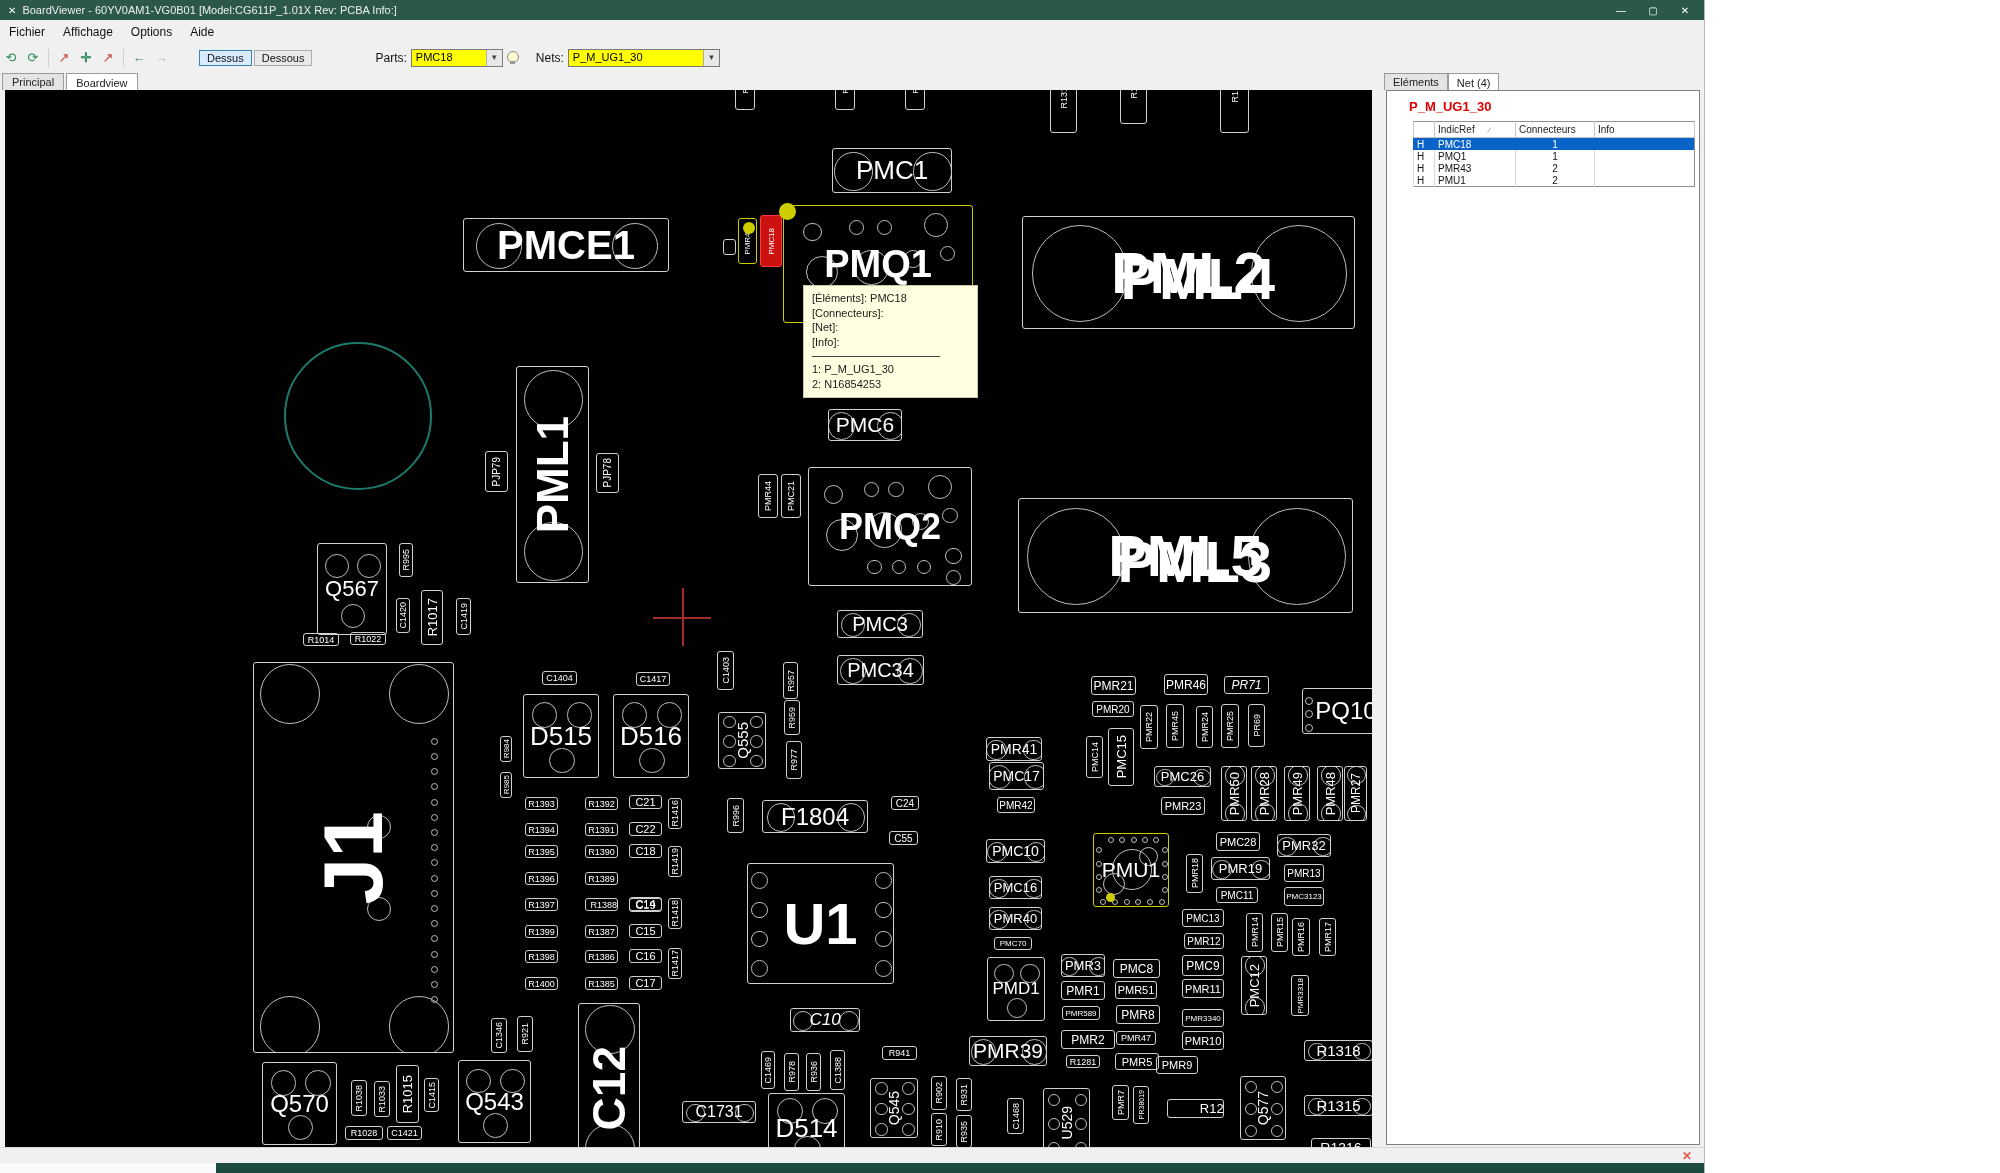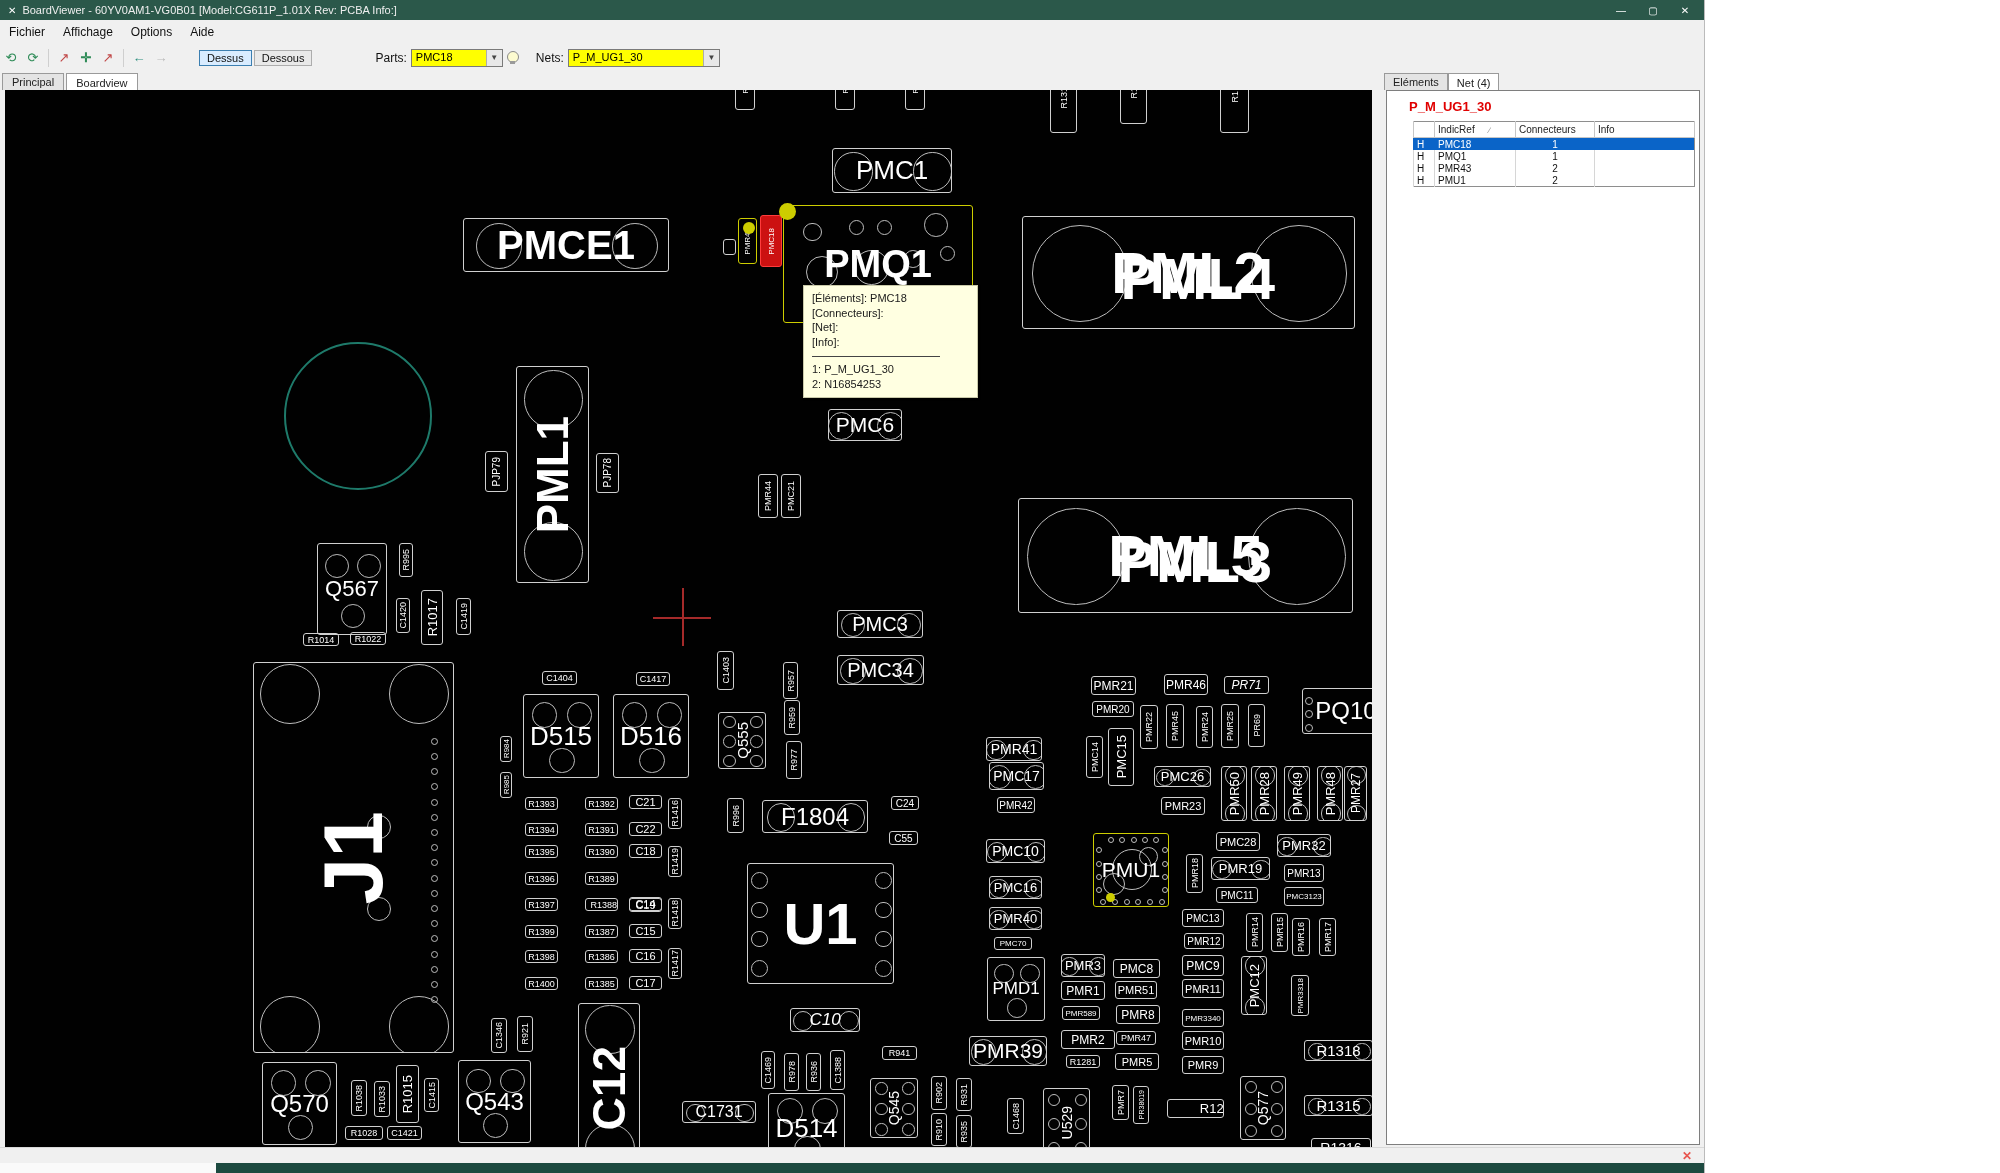--- a/index.html
+++ b/index.html
@@ -162,20 +162,36 @@
         <div class="part v" style="left: 511px; top: 276px; width: 73px; height: 217px; border-color: rgb(208, 208, 208);">
           <div class="pad" style="left: 7.3px; top: 3.35px; width: 58.4px; height: 58.4px;"></div>
           <div class="pad" style="left: 7.3px; top: 155.25px; width: 58.4px; height: 58.4px;"></div>
           <span style="font-size: 44px; font-weight: bold;">PML1</span>
         </div>
         <div class="part" style="left: 823px; top: 319px; width: 74px; height: 32px; border-color: rgb(208, 208, 208);">
           <div class="pad" style="left: -1.02px; top: 2.4px; width: 27.2px; height: 27.2px;"></div>
           <div class="pad" style="left: 47.82px; top: 2.4px; width: 27.2px; height: 27.2px;"></div>
           <span style="font-size: 21px;">PMC6</span>
         </div>
+        <div class="part" style="left: 803px; top: 377px; width: 164px; height: 119px; border-color: rgb(208, 208, 208);">
+          <div class="pad" style="left: 15.08px; top: 16.66px; width: 19.04px; height: 19.04px;"></div>
+          <div class="pad" style="left: 54.585px; top: 13.685px; width: 15.47px; height: 15.47px;"></div>
+          <div class="pad" style="left: 79.185px; top: 13.685px; width: 15.47px; height: 15.47px;"></div>
+          <div class="pad" style="left: 119.3px; top: 7.14px; width: 23.8px; height: 23.8px;"></div>
+          <div class="pad" style="left: 16.735px; top: 50.575px; width: 32.13px; height: 32.13px;"></div>
+          <div class="pad" style="left: 57.59px; top: 44.03px; width: 35.7px; height: 35.7px;"></div>
+          <div class="pad" style="left: 102.595px; top: 44.625px; width: 17.85px; height: 17.85px;"></div>
+          <div class="pad" style="left: 133.305px; top: 39.865px; width: 15.47px; height: 15.47px;"></div>
+          <div class="pad" style="left: 58.46px; top: 91.63px; width: 14.28px; height: 14.28px;"></div>
+          <div class="pad" style="left: 83.06px; top: 91.63px; width: 14.28px; height: 14.28px;"></div>
+          <div class="pad" style="left: 107.66px; top: 91.63px; width: 14.28px; height: 14.28px;"></div>
+          <div class="pad" style="left: 135.99px; top: 79.73px; width: 16.66px; height: 16.66px;"></div>
+          <div class="pad" style="left: 136.585px; top: 101.745px; width: 15.47px; height: 15.47px;"></div>
+          <span style="font-size: 36px; font-weight: bold;">PMQ2</span>
+        </div>
         <div class="part" style="left: 832px; top: 520px; width: 86px; height: 28px; border-color: rgb(208, 208, 208);">
           <div class="pad" style="left: 2.72px; top: 2.1px; width: 23.8px; height: 23.8px;"></div>
           <div class="pad" style="left: 59.48px; top: 2.1px; width: 23.8px; height: 23.8px;"></div>
           <span style="font-size: 20px;">PMC3</span>
         </div>
         <div class="part" style="left: 832px; top: 565px; width: 87px; height: 30px; border-color: rgb(208, 208, 208);">
           <div class="pad" style="left: 2.04px; top: 2.25px; width: 25.5px; height: 25.5px;"></div>
           <div class="pad" style="left: 59.46px; top: 2.25px; width: 25.5px; height: 25.5px;"></div>
           <span style="font-size: 20px;">PMC34</span>
         </div>
@@ -707,21 +723,21 @@
         </div>
         <div class="part" style="left: 1177px; top: 889px; width: 42px; height: 19px; border-color: rgb(208, 208, 208);">
           <span style="font-size: 11px;">PMR11</span>
         </div>
         <div class="part" style="left: 1177px; top: 919px; width: 42px; height: 18px; border-color: rgb(208, 208, 208);">
           <span style="font-size: 8px;">PMR3340</span>
         </div>
         <div class="part" style="left: 1177px; top: 941px; width: 42px; height: 19px; border-color: rgb(208, 208, 208);">
           <span style="font-size: 11px;">PMR10</span>
         </div>
-        <div class="part" style="left: 1177px; top: 966px; width: 42px; height: 18px; border-color: rgb(208, 208, 208);">
+        <div class="part" style="left: 1151px; top: 966px; width: 42px; height: 18px; border-color: rgb(208, 208, 208);">
           <span style="font-size: 11px;">PMR9</span>
         </div>
         <div class="part" style="left: 1162px; top: 1009px; width: 57px; height: 19px; border-color: rgb(208, 208, 208); padding-left: 47px;">
           <span style="font-size: 13px;">R1279</span>
         </div>
         <div class="part" style="left: 1299px; top: 950px; width: 69px; height: 21px; border-color: rgb(208, 208, 208);">
           <div class="pad" style="left: 2.805px; top: 1.575px; width: 17.85px; height: 17.85px;"></div>
           <div class="pad" style="left: 48.345px; top: 1.575px; width: 17.85px; height: 17.85px;"></div>
           <span style="font-size: 15px;">R1318</span>
         </div>

